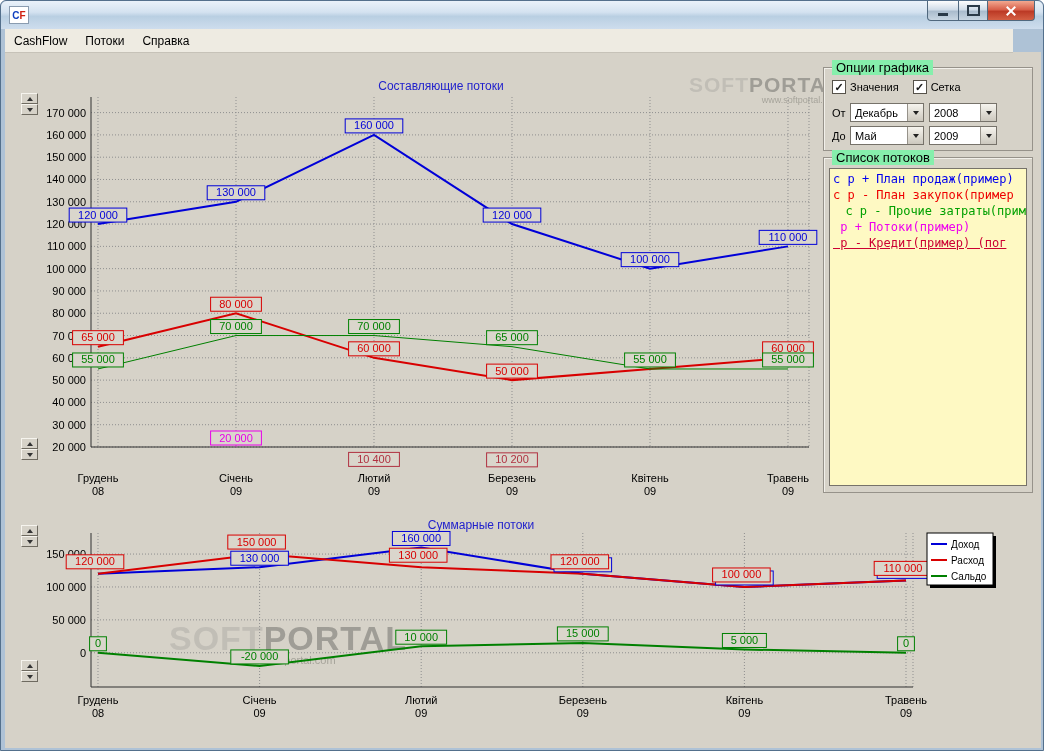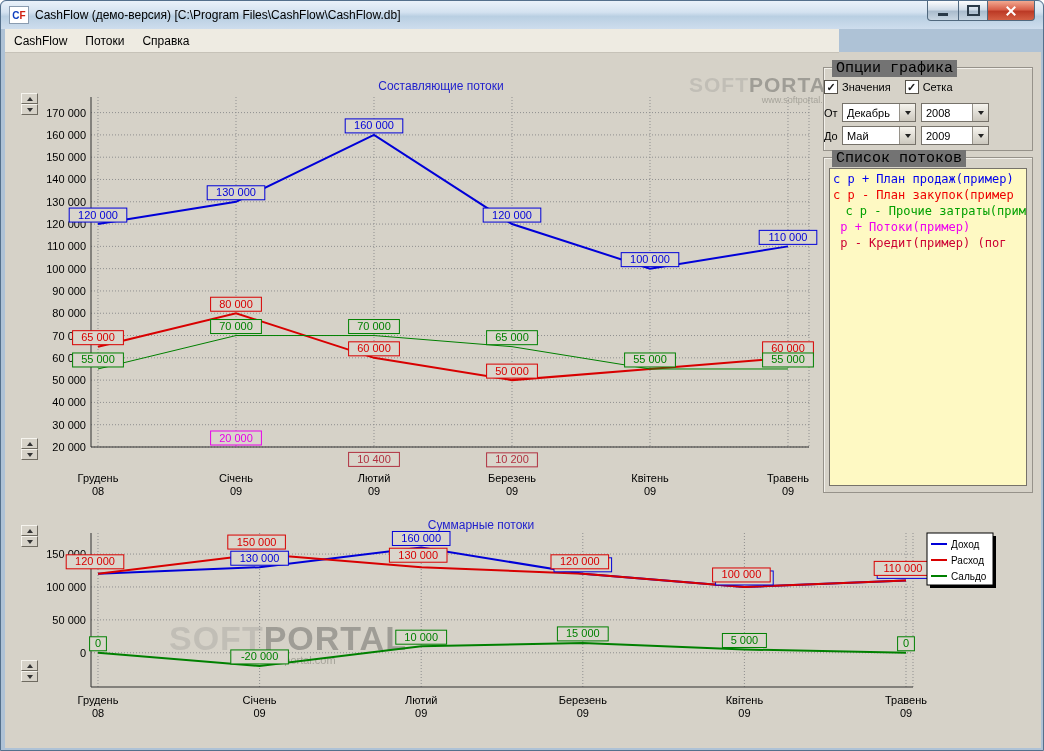--- a/index.html
+++ b/index.html
@@ -21,40 +21,40 @@
   .btn-min{width:30px;border-radius:0 0 0 4px;}
   .btn-max{width:28px;border-left:none;}
   .btn-close{width:46px;border-left:none;border-radius:0 0 4px 0;
     background:linear-gradient(#f2a890,#d8604a 45%,#bc3a26 55%,#d45f44);}
   .glyph-min{width:10px;height:3px;background:#2a3a48;margin-top:7px;}
   .glyph-max{width:9px;height:7px;border:2px solid #2a3a48;background:transparent;}
   .glyph-close{position:relative;width:12px;height:12px;}
   .glyph-close::before,.glyph-close::after{content:"";position:absolute;left:5px;top:0;width:2px;height:12px;background:#fff;}
   .glyph-close::before{transform:rotate(45deg);} .glyph-close::after{transform:rotate(-45deg);}
   
-  .menubar{position:absolute;top:28px;left:4px;width:834px;height:23px;background:#eeebe2;
+  .menubar{position:absolute;top:28px;left:4px;width:1008px;height:23px;background:#eeebe2;
     border-bottom:1px solid #c6c2b8;display:flex;align-items:center;font-size:12px;z-index:2;}
   .menu-item{padding:4px 9px;color:#000;cursor:default;}
   
   .app-body{position:absolute;top:51px;left:4px;width:1036px;height:696px;background:#d6d2c8;z-index:1;}
   
   #chart-canvas{position:absolute;top:0;left:0;z-index:5;pointer-events:none;}
   #chart-canvas text{font-family:"Liberation Sans",sans-serif;}
   
   .spin{position:absolute;width:17px;z-index:6;}
   .spin-btn{width:17px;height:11px;box-sizing:border-box;background:#d6d2c8;
     border:1px solid;border-color:#f6f4ee #6e6a60 #6e6a60 #f6f4ee;
     display:flex;align-items:center;justify-content:center;}
   .tri-up{width:0;height:0;border-left:3px solid transparent;border-right:3px solid transparent;border-bottom:4px solid #333;}
   .tri-down{width:0;height:0;border-left:3px solid transparent;border-right:3px solid transparent;border-top:4px solid #333;}
   
   .gb{position:absolute;border:1px solid #96928a;box-shadow:inset 1px 1px 0 #f2f0ea;
     background:#d6d2c8;z-index:4;}
-  .gb-title{position:absolute;top:-8px;left:8px;background:#737373;padding:0 4px;font-size:15px;color:#000;font-family:Liberation Mono, monospace;}
-  .row{position:absolute;left:0;display:flex;align-items:center;font-size:11px;}
+  .gb-title{position:absolute;top:-8px;left:8px;background:#86efac;padding:0 4px;font-size:13px;color:#000;}
+  .row{position:absolute;left:8px;display:flex;align-items:center;font-size:11px;}
   .cb{display:flex;align-items:center;margin-right:14px;}
   .cb-box{width:12px;height:12px;background:#fff;border:1px solid #56524a;margin-right:4px;
     display:flex;align-items:center;justify-content:center;flex:none;}
   .cb-box.checked::after{content:"✓";font-size:11px;font-weight:bold;color:#1a1a1a;line-height:10px;}
   .fld-lbl{width:18px;}
   .combo{display:inline-flex;align-items:center;justify-content:space-between;background:#fff;
     border:1px solid #76726a;height:19px;box-sizing:border-box;font-size:11px;padding-left:4px;margin-right:5px;}
   .combo-val{white-space:nowrap;}
   .combo-arrow{width:15px;height:17px;margin-left:3px;border-left:1px solid #96928a;flex:none;
     background:linear-gradient(#f6f4ee,#ccc8be);display:flex;align-items:center;justify-content:center;}
@@ -77,21 +77,20 @@
 </head>
 <body>
 
 <div class="window">
 
   <div class="titlebar">
     <span class="app-icon">
         <span class="ic-c">C</span>
         <span class="ic-f">F</span>
       </span>
-    <span class="title-text">CashFlow (демо-версия) [C:\Program Files\CashFlow\CashFlow.db]</span>
     <div class="win-controls">
       <div class="win-btn btn-min">
           <span class="glyph-min"></span>
         </div>
       <div class="win-btn btn-max">
           <span class="glyph-max"></span>
         </div>
       <div class="win-btn btn-close">
           <span class="glyph-close"></span>
         </div>
@@ -373,17 +372,17 @@
     </div>
   </div>
 
   <div class="gb" style="left:822px;top:156px;width:208px;height:334px;">
     <span class="gb-title">Список потоков</span>
     <div class="listbox" id="flows-list">
         <div class="flow-item" style="color: rgb(0, 0, 238);">с р + План продаж(пример)</div>
         <div class="flow-item" style="color: rgb(238, 0, 0);">с р - План закупок(пример</div>
         <div class="flow-item" style="color: rgb(0, 160, 0); text-align: right;">с р - Прочие затраты(прим</div>
         <div class="flow-item" style="color: rgb(238, 0, 238);"> р + Потоки(пример)</div>
-        <div class="flow-item" style="color: rgb(204, 0, 51);"> р - Кредит(пример) (пог</div>
+        <div class="flow-item" style="color: rgb(204, 0, 51); text-decoration: underline;"> р - Кредит(пример) (пог</div>
       </div>
   </div>
 
 </div>
 
 </body></html>

